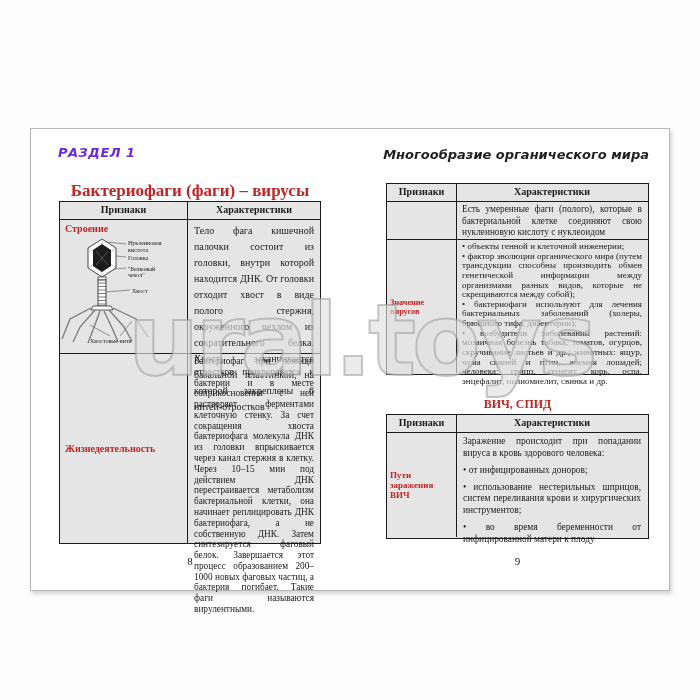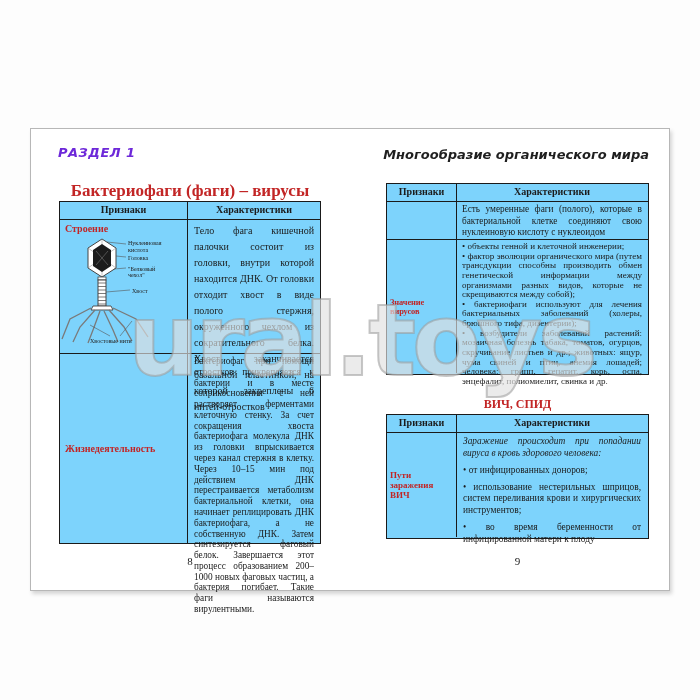--- a/index.html
+++ b/index.html
@@ -20,21 +20,21 @@
   .page-header-right{
     position:absolute;right:20px;top:18px;
     font-family:"DejaVu Sans",sans-serif;font-style:italic;font-weight:bold;
     font-size:13px;color:#1f1f1f;
   }
   .red{color:#c22525;}
   .sect-title{
     position:absolute;text-align:center;font-weight:bold;font-size:17px;
     color:#c22525;
   }
-  .tbl{position:absolute;border:1.5px solid #1a1a1a;box-sizing:border-box;background:#7dd3fc;}
+  .tbl{position:absolute;border:1.5px solid #1a1a1a;box-sizing:border-box;background:#e5e5e5;}
   .tr{display:flex;border-bottom:1px solid #1a1a1a;box-sizing:border-box;}
   .tr.last{border-bottom:none;}
   .cL{border-right:1px solid #1a1a1a;box-sizing:border-box;position:relative;}
   .cR{box-sizing:border-box;position:relative;}
   .thc{font-weight:bold;font-size:10px;text-align:center;padding-top:2px;}
   
   #ltable{left:28px;top:72px;width:262px;height:343px;}
   #ltable .cL{width:128px;}
   #ltable .cR{width:132px;}
   #ltable .hrow{height:18px;}
@@ -175,21 +175,21 @@
   <div class="tbl rt" id="rtable2">
     <div class="tr hrow">
       <div class="cL thc">Признаки</div>
       <div class="cR thc">Характеристики</div>
     </div>
     <div class="tr rC last">
       <div class="cL vcenter">
         <div class="feature-just red">Пути заражения ВИЧ</div>
       </div>
       <div class="cR hiv-right">
-        <p style="font-style:italic;">Заражение происходит при попадании вируса в кровь здорового человека:</p>
+        <p style="">Заражение происходит при попадании вируса в кровь здорового человека:</p>
         <p>• от инфицированных доноров;</p>
         <p>• использование нестерильных шприцов, систем переливания крови и хирургических инструментов;</p>
         <p>• во время беременности от инфицированной матери к плоду</p>
       </div>
     </div>
   </div>
 
   <div class="pagenum" style="left:355px;top:426px;width:263px;">9</div>
 
 </div>

